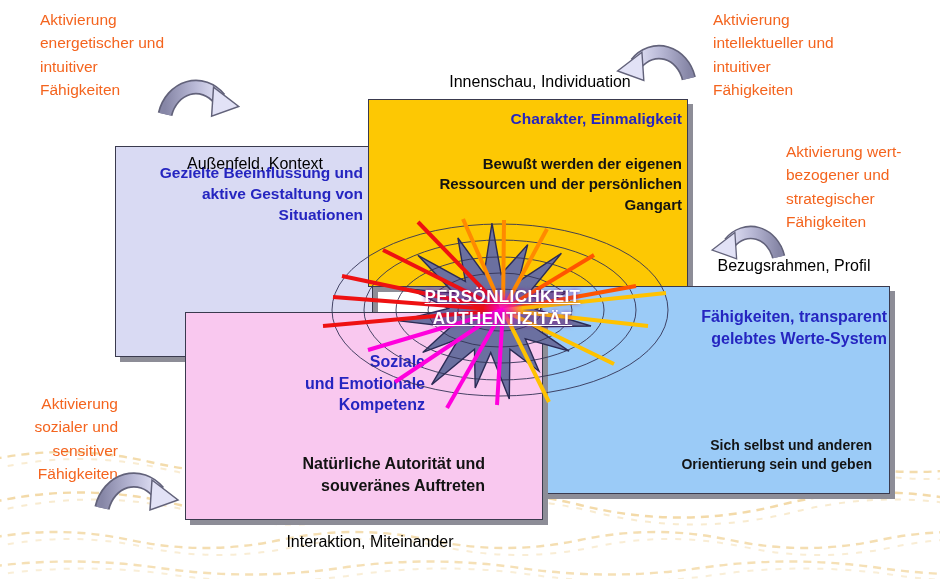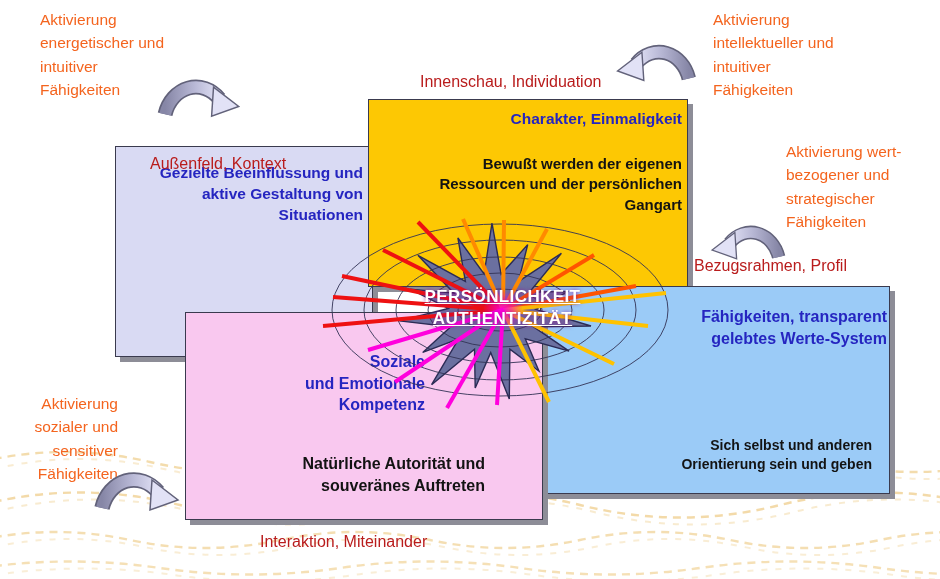--- a/index.html
+++ b/index.html
@@ -16,21 +16,21 @@
   .box-character{left:368px;top:99px;width:320px;height:188px;background:var(--box-character-bg);z-index:2;}
   .box-values{left:540px;top:286px;width:350px;height:208px;background:var(--box-values-bg);z-index:3;}
   .box-social{left:185px;top:312px;width:358px;height:208px;background:var(--box-social-bg);z-index:4;}
 
   .box-title{position:absolute;font-weight:bold;font-size:15.5px;line-height:1.35;color:var(--title-blue);white-space:pre-line;}
   .box-body{position:absolute;font-weight:bold;font-size:15px;line-height:1.35;color:var(--text-black);white-space:pre-line;margin-top:16px;}
 
   .annotation{position:absolute;color:var(--accent-orange);font-size:15.5px;line-height:1.5;white-space:pre-line;z-index:2;}
   .annotation.right-align{text-align:right;}
 
-  .field-label{position:absolute;color:#b91c1c;font-size:16px;z-index:2;white-space:nowrap;}
+  .field-label{position:absolute;color:#000000;font-size:16px;z-index:2;text-align:center;white-space:nowrap;}
 
   .center-label{
     position:absolute;left:385px;top:286px;width:235px;text-align:center;z-index:6;
     color:var(--center-text);font-weight:bold;font-size:17px;line-height:1.28;letter-spacing:.4px;
     text-shadow:0 0 4px rgba(150,0,140,.8);pointer-events:none;text-decoration:underline;
   }
   .arrow{position:absolute;z-index:2;}
 </style>
 </head>
 <body>

